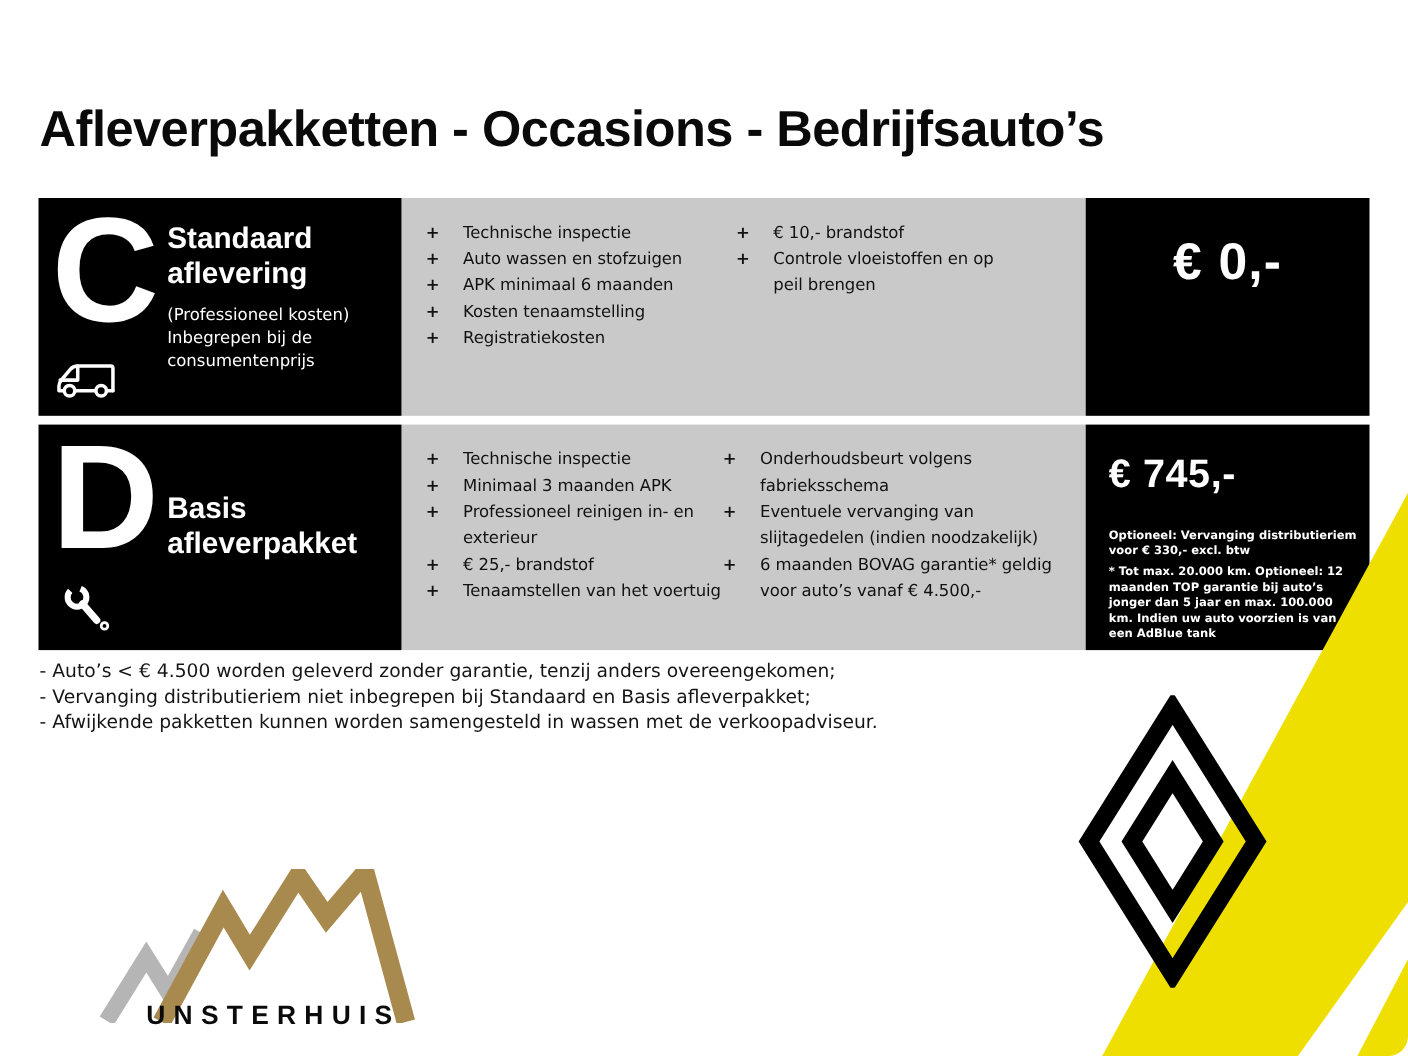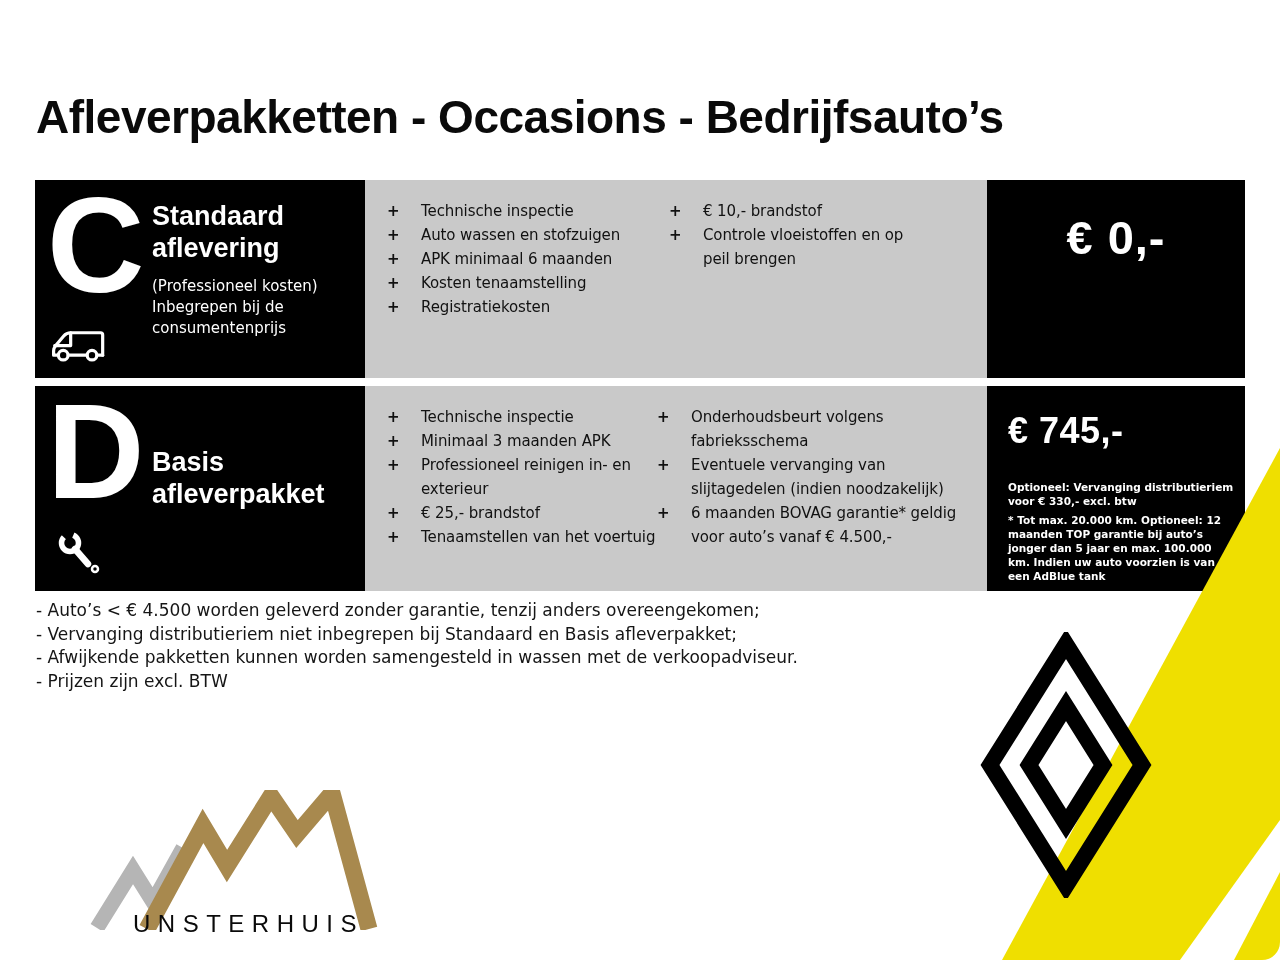--- a/index.html
+++ b/index.html
@@ -49,21 +49,21 @@
   .price-notes { position:absolute; top:94px; left:21px; right:8px; font-family:"DejaVu Sans", sans-serif; font-size:10.5px; line-height:14px; font-weight:bold; }
   .price-notes p { margin:0 0 5px 0; }
 
   
   .footnotes { position:absolute; left:36px; top:600px; }
   .footnotes p { margin:0 0 2px 0; font-family:"DejaVu Sans", sans-serif; font-size:17px; line-height:21.5px; color:#151515; }
 
   
   .dealer { position:absolute; left:85px; top:790px; width:312px; height:152px; }
   .dealer svg { position:absolute; left:0; top:0; }
-  .dealer-text { position:absolute; left:48px; top:120px; font-size:24px; font-weight:normal; letter-spacing:7.5px; color:#0a0a0a; white-space:nowrap; }
+  .dealer-text { position:absolute; left:48px; top:120px; font-size:24px; font-weight:bold; letter-spacing:7.5px; color:#0a0a0a; white-space:nowrap; }
 
   
   .stripes { position:absolute; right:0; top:430px; }
   .renault { position:absolute; left:978px; top:632px; }
 </style>
 </head>
 <body>
 
 <div class="page">
 
@@ -189,21 +189,20 @@
         </div>
       </div>
     </section>
 
   </div>
 
   <div class="footnotes">
     <p>- Auto’s &lt; € 4.500 worden geleverd zonder garantie, tenzij anders overeengekomen;</p>
     <p>- Vervanging distributieriem niet inbegrepen bij Standaard en Basis afleverpakket;</p>
     <p>- Afwijkende pakketten kunnen worden samengesteld in wassen met de verkoopadviseur.</p>
-    <p>- Prijzen zijn excl. BTW</p>
   </div>
 
   <div class="dealer">
     <svg viewBox="0 0 310 140" width="310" height="140">
       <g fill="none" stroke-linejoin="miter" stroke-linecap="butt">
         <polyline points="12,138 48,80 68,112 98,58" stroke="#b5b5b5" stroke-width="15"></polyline>
         <polyline points="62,139 118,36 142,76 186,6 212,44 247,3 284,139" stroke="#a8894e" stroke-width="17"></polyline>
       </g>
     </svg>
     <div class="dealer-text">UNSTERHUIS</div>

